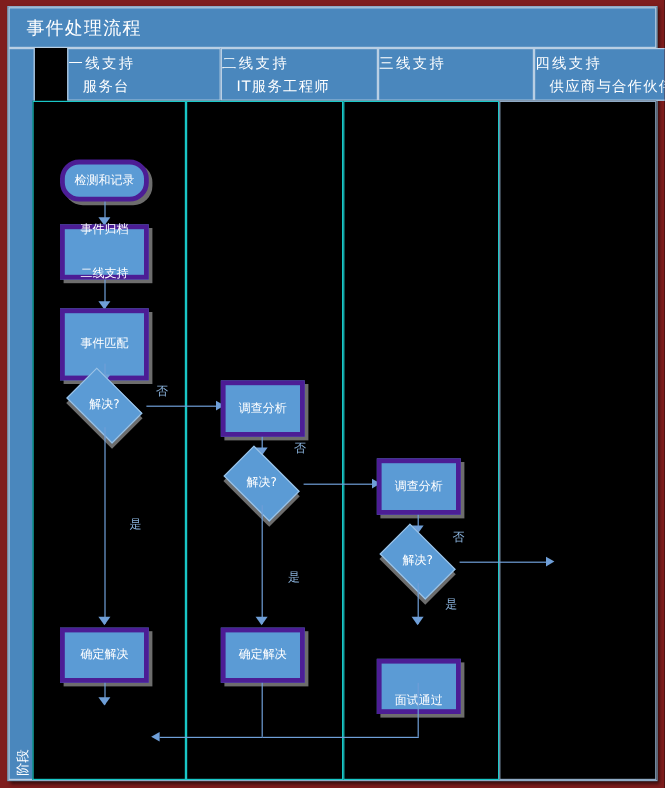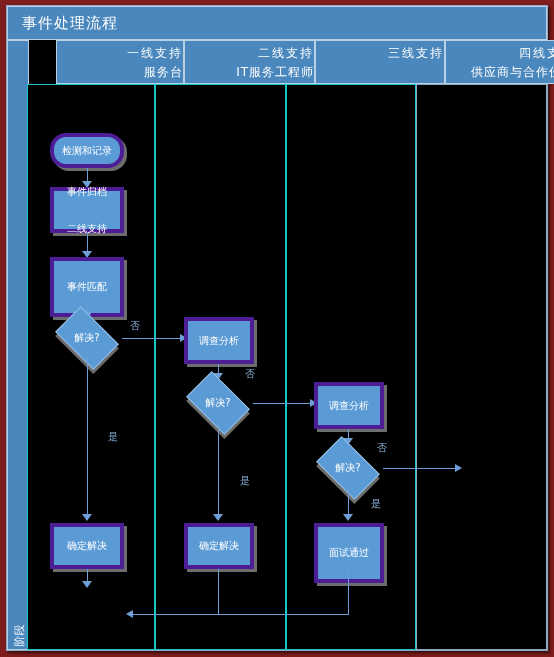--- a/index.html
+++ b/index.html
@@ -21,23 +21,23 @@
   .phase{position:absolute;left:7px;top:40px;width:22px;height:610px;
          background:#4a87bd;border:1px solid #b9cfe4;box-sizing:border-box;}
   .phase span{position:absolute;left:-16px;bottom:6px;width:54px;
               color:#fff;font-size:11px;text-align:center;
               transform:rotate(-90deg);transform-origin:center center;}
 
   
   .laneheads{position:absolute;left:29px;top:40px;height:44px;}
   .lanehead{position:absolute;top:0;height:44px;background:#4a87bd;
             border:1px solid #b9cfe4;box-sizing:border-box;
-            color:#fff;font-size:12px;text-align:right;}
+            color:#fff;font-size:12px;text-align:left;}
   .lanehead .l1{position:absolute;left:0;right:0;top:4px;letter-spacing:2px;}
-  .lanehead .l2{position:absolute;left:0;right:0;top:23px;letter-spacing:1px;}
+  .lanehead .l2{position:absolute;left:12px;right:0;top:23px;letter-spacing:1px;}
 
   
   .lanebody{position:absolute;top:84px;height:566px;
             border:1px solid #8ea9c4;box-sizing:border-box;background:#000;}
   .lanebody.teal{border-color:#19c7c7;}
 
   
   .node{position:absolute;background:#5b9bd5;border:4px solid #4c1d95;
         box-sizing:border-box;color:#ffffff;font-size:10px;
         display:flex;align-items:center;justify-content:center;
@@ -181,21 +181,21 @@
   </div>
   <div class="elabel" style="left:377px;top:441px;">否</div>
 
   <div class="ln lnh" style="left:383px;top:468px;width:76px;"></div>
   <div class="arw right" style="left:455px;top:464px;"></div>
 
   <div class="ln lnv" style="left:348px;top:486px;height:34px;"></div>
   <div class="arw down" style="left:343px;top:514px;"></div>
   <div class="elabel" style="left:371px;top:497px;">是</div>
 
-  <div class="node" style="left:314px;top:523px;width:70px;height:60px;">
+  <div class="node" style="left:314px;top:549px;width:70px;height:46px;align-items:flex-end;">
     <span>面试通过</span>
   </div>
 
   <div class="ln lnv" style="left:348px;top:569px;height:45px;"></div>
   <div class="ln lnh" style="left:219px;top:614px;width:130px;"></div>
 
 
 </div>
 
 </body></html>

